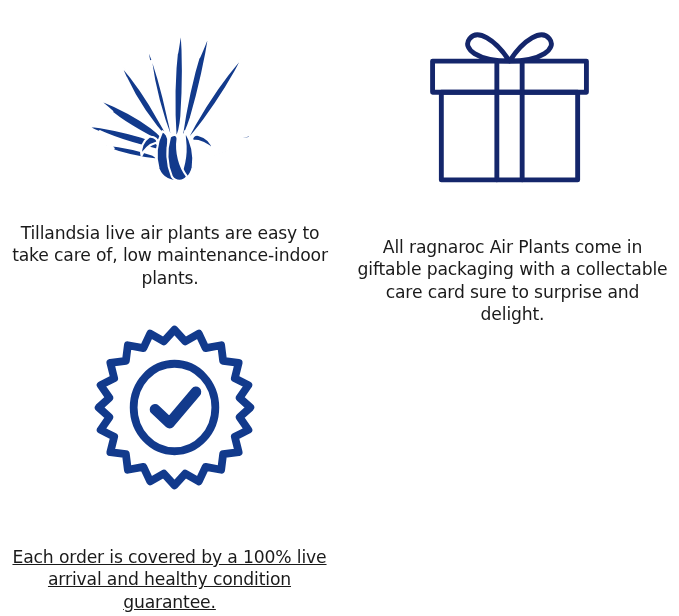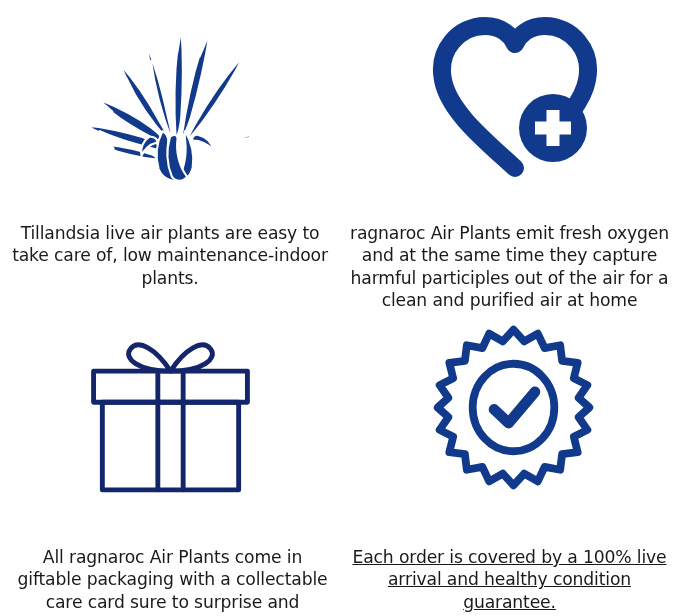--- a/index.html
+++ b/index.html
@@ -92,36 +92,20 @@
           <path d="M100 136 C96 150 96 164 102 178 C106 184 114 184 118 178 C110 168 106 152 108 138 C108 133 103 133 100 136 Z"></path>
 
           <path d="M78 136 C72 140 68 148 70 156 C72 150 78 144 86 142 C88 140 84 135 78 136 Z"></path>
           <path d="M130 134 C138 136 144 142 146 150 C140 144 132 140 124 140 C122 137 126 133 130 134 Z"></path>
         </g>
       </svg>
     </div>
     <div class="caption cap-tl">Tillandsia live air plants are easy to take care of, low maintenance-indoor plants.</div>
   </div>
 
-  <div class="feature-cell cell-tr">
-    <div class="icon-wrap icon-heart">
-      <svg viewBox="0 0 180 180" width="180" height="180" aria-hidden="true">
-        <path d="M90 160
-                 C62 134 24 104 18 72
-                 C12 42 34 18 60 18
-                 C76 18 86 27 90 36
-                 C94 27 104 18 120 18
-                 C146 18 168 42 162 72
-                 C158 94 138 116 116 136" fill="none" stroke="#123a8c" stroke-width="18" stroke-linecap="round" stroke-linejoin="round"></path>
-        <circle cx="128" cy="120" r="34" fill="#123a8c"></circle>
-        <path d="M128 102 L128 138 M110 120 L146 120" stroke="#ffffff" stroke-width="13" stroke-linecap="butt"></path>
-      </svg>
-    </div>
-    <div class="caption cap-tr">ragnaroc Air Plants emit fresh oxygen and at the same time they capture harmful participles out of the air for a clean and purified air at home</div>
-  </div>
 
   <div class="feature-cell cell-bl">
     <div class="icon-wrap icon-gift">
       <svg viewBox="0 0 190 175" width="185" height="185" aria-hidden="true">
         <g fill="none" stroke="#14266b" stroke-width="5" stroke-linejoin="round" stroke-linecap="round">
 
           <path d="M95 45 C80 22 62 12 54 22 C46 32 62 45 95 45 Z"></path>
           <path d="M95 45 C110 22 128 12 136 22 C144 32 128 45 95 45 Z"></path>
 
           <rect x="16" y="45" width="158" height="32"></rect>

